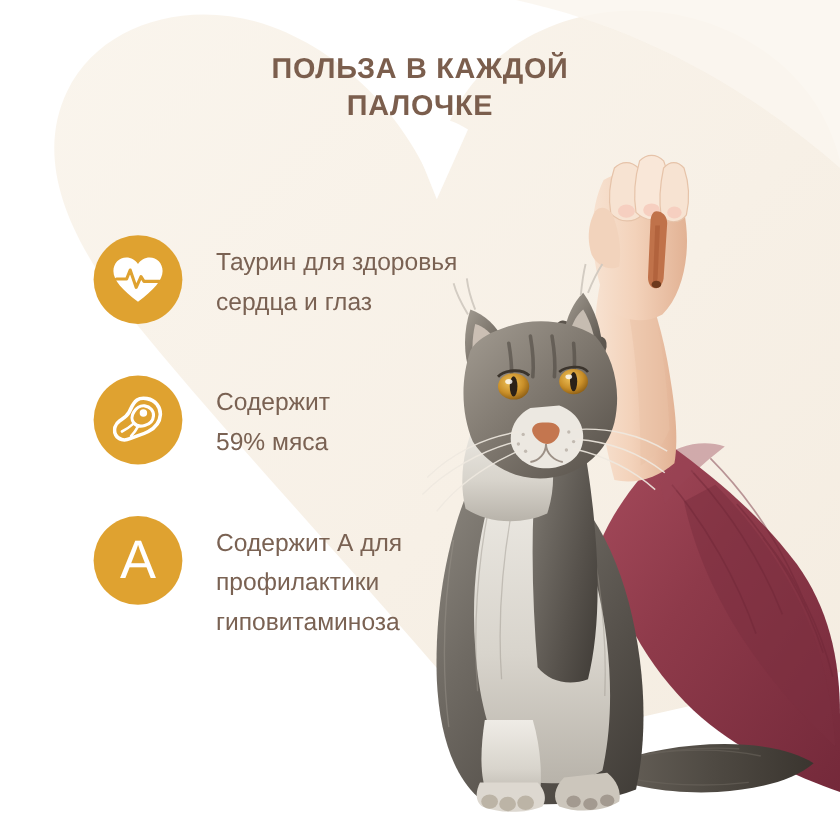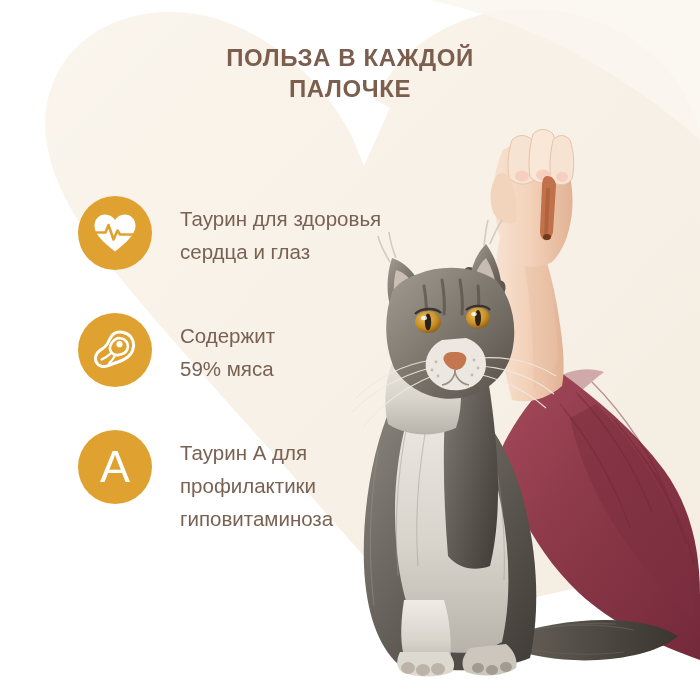--- a/index.html
+++ b/index.html
@@ -416,20 +416,20 @@
         </svg>
       </div>
       <div class="feature-text">Содержит
 59% мяса</div>
     </div>
 
     <div class="feature f-vitamin">
       <div class="badge">
         <span class="letter">A</span>
       </div>
-      <div class="feature-text">Таурин А для
+      <div class="feature-text">Содержит А для
 профилактики
 гиповитаминоза</div>
     </div>
 
   </div>
 
 </div>
 
 </body></html>

